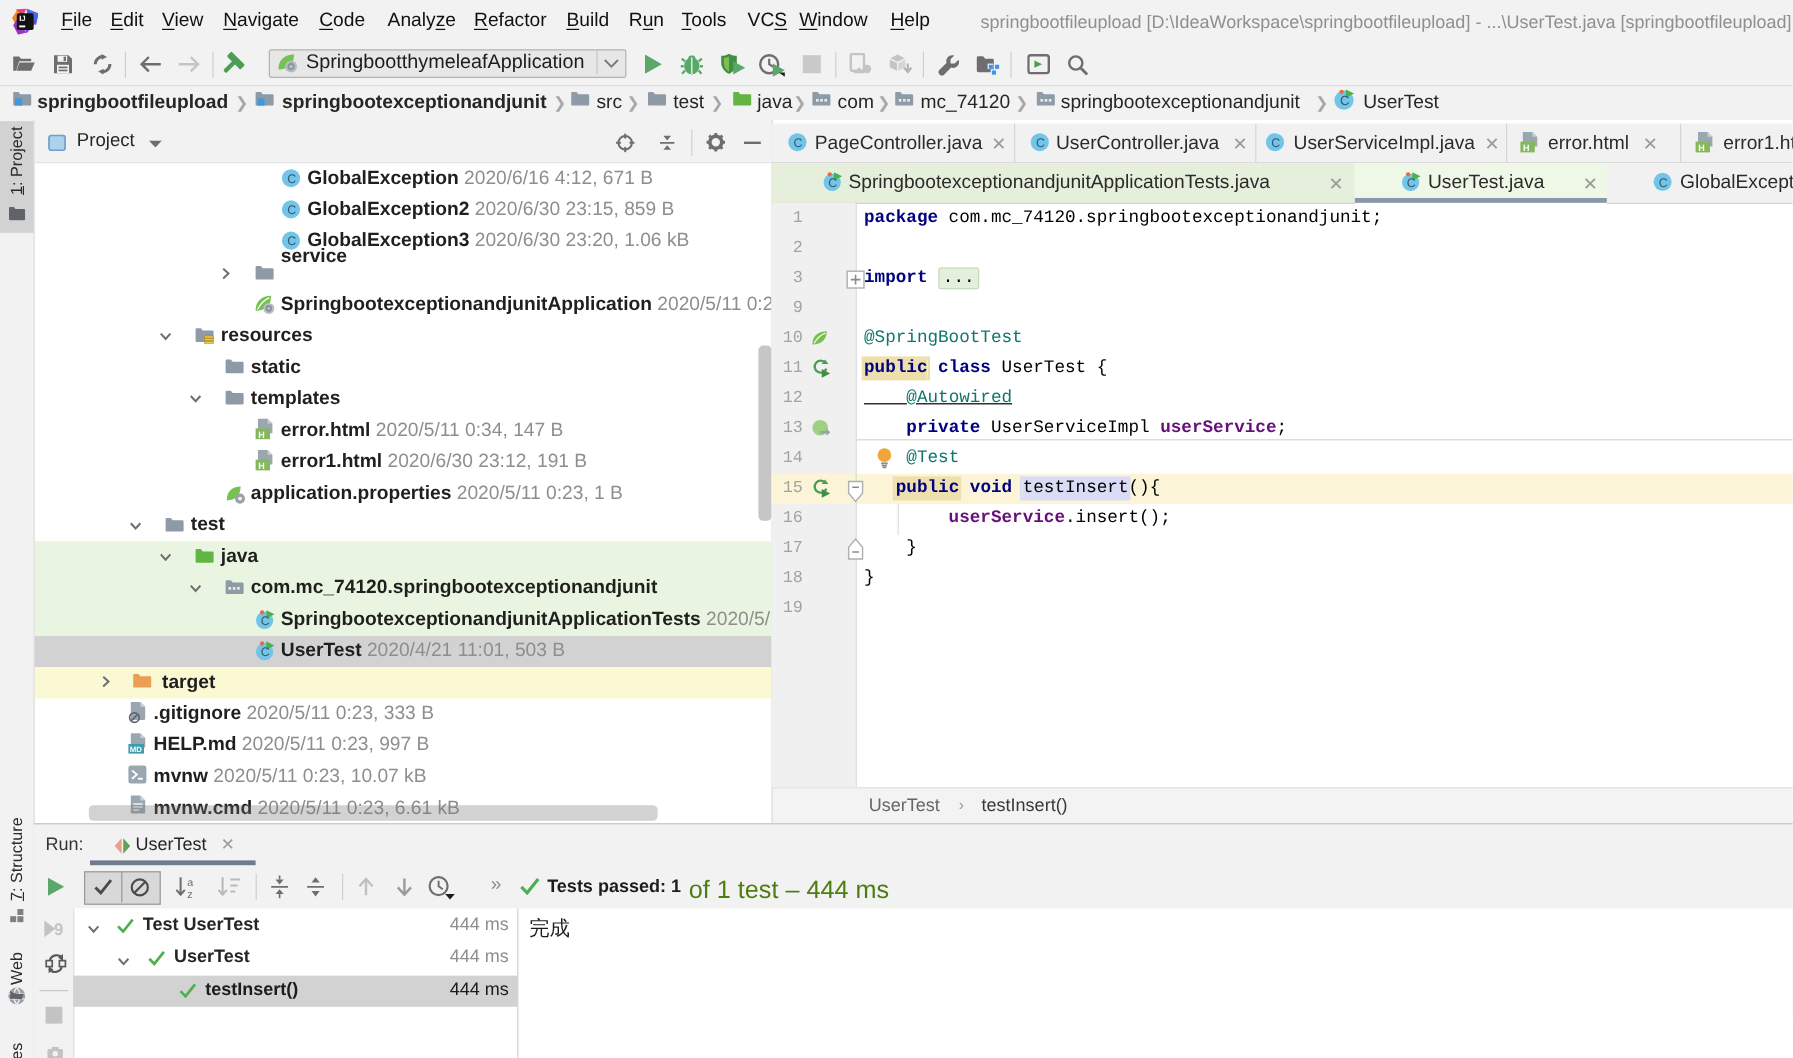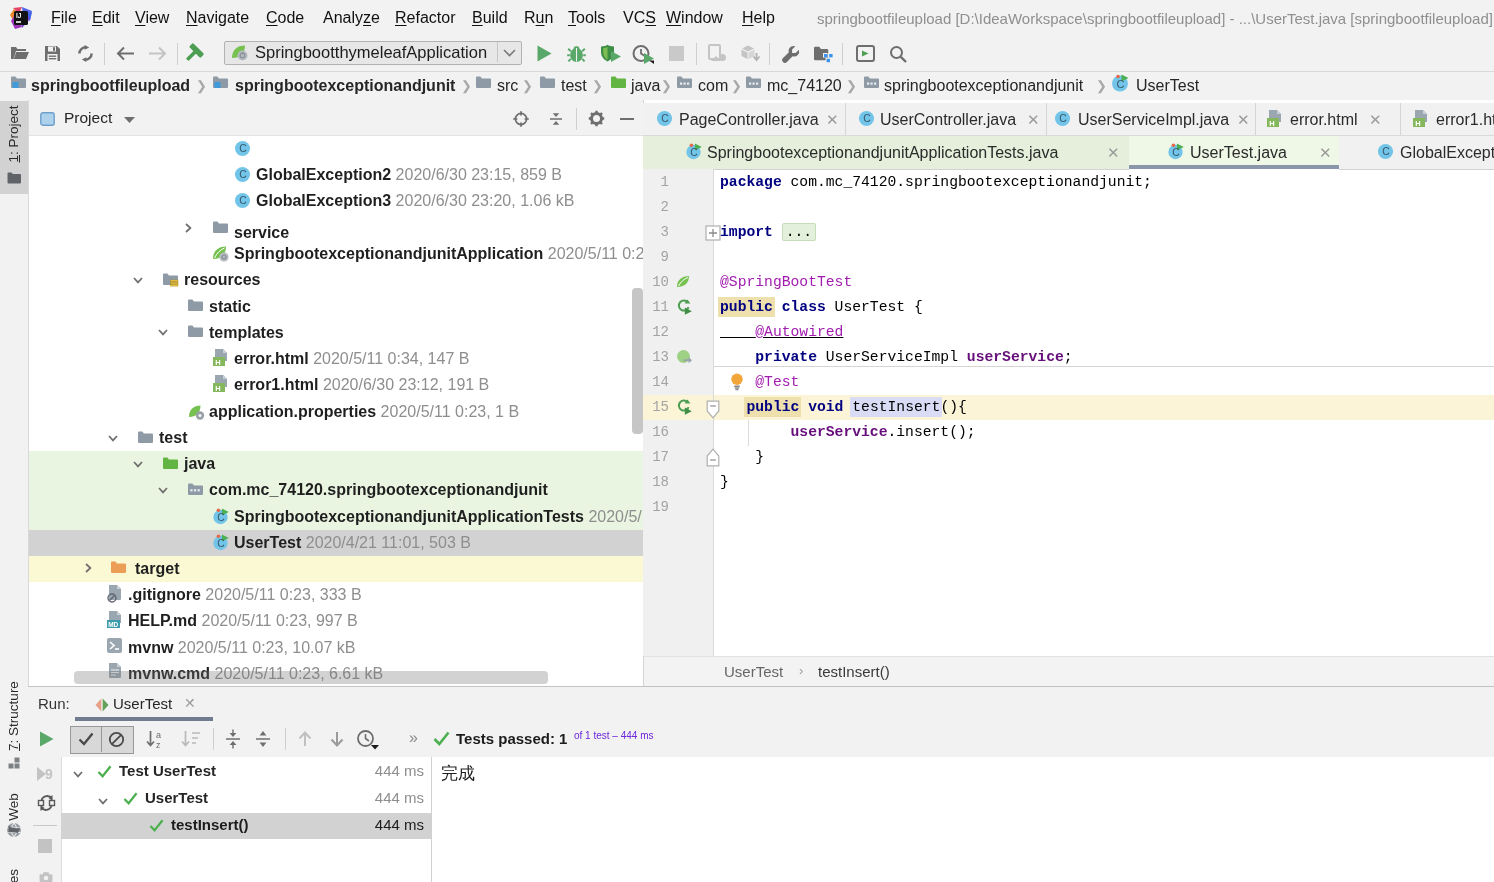--- a/index.html
+++ b/index.html
@@ -10,21 +10,21 @@
   .menu u{text-decoration:underline;text-underline-offset:2px;}
   .sep{position:absolute;width:1px;background:#cfcfcf;}
   .crumb{font-size:16px;color:#262626;}
   .chev{color:#a8a8a8;font-size:13px;}
   .treerow{position:absolute;height:26px;line-height:26px;font-size:16px;color:#1f1f1f;font-weight:bold;white-space:nowrap;}
   .date{color:#8e8e8e;font-weight:normal;}
   .x{color:#9a9a9a;}
   .codeline{position:absolute;height:25px;line-height:25px;font-family:"Liberation Mono",monospace;font-size:14.7px;color:#000;white-space:pre;}
   .num{position:absolute;height:25px;line-height:25px;font-family:"Liberation Mono",monospace;font-size:14px;color:#a3a3a3;width:26px;text-align:right;}
   .kw{color:#000080;font-weight:bold;}
-  .ann{color:#a21caf;}
+  .ann{color:#0f766e;}
   .fld{color:#660e7a;font-weight:bold;}
 </style>
 </head>
 <body>
 
 <div class="ab" id="titlebar" style="left:0;top:0;width:1494px;height:36px;background:#f2f2f2;"></div>
 
 <svg class="ab" style="left:10px;top:7px" width="22" height="22" viewBox="0 0 22 22">
   <polygon points="3,1 12,0 9,7" fill="#e4446b"></polygon>
   <polygon points="12,0 22,4 20,14 13,8" fill="#5567e8"></polygon>
@@ -362,35 +362,36 @@
 </symbol>
 <symbol id="i-chevr" viewBox="0 0 12 12">
   <path d="M4 2 L8.4 6 L4 10" stroke="#6e6e6e" stroke-width="1.7" fill="none"></path>
 </symbol>
 </defs>
 </svg>
 <div class="ab" id="ptree" style="left:29px;top:136px;width:614px;height:550px;overflow:hidden;">
   <svg class="ab" style="left:205px;top:4px" width="17" height="17">
       <use href="#i-cls"></use>
     </svg>
+  <div class="treerow" style="left:227px;top:0">GlobalException <span class="date">2020/6/16 4:12, 671 B</span></div>
   <svg class="ab" style="left:205px;top:30px" width="17" height="17">
       <use href="#i-cls"></use>
     </svg>
   <div class="treerow" style="left:227px;top:26px">GlobalException2 <span class="date">2020/6/30 23:15, 859 B</span></div>
   <svg class="ab" style="left:205px;top:56px" width="17" height="17">
       <use href="#i-cls"></use>
     </svg>
   <div class="treerow" style="left:227px;top:52px">GlobalException3 <span class="date">2020/6/30 23:20, 1.06 kB</span></div>
   <svg class="ab" style="left:153px;top:86px" width="12" height="12">
       <use href="#i-chevr"></use>
     </svg>
   <svg class="ab" style="left:183px;top:84px" width="17" height="15">
       <use href="#i-foldg"></use>
     </svg>
-  <div class="treerow" style="left:205px;top:84px">service</div>
+  <div class="treerow" style="left:205px;top:65px">service</div>
   <svg class="ab" style="left:183px;top:109px" width="18" height="17">
       <use href="#i-leaf"></use>
     </svg>
   <div class="treerow" style="left:205px;top:105px">SpringbootexceptionandjunitApplication <span class="date">2020/5/11 0:23, :</span></div>
   <svg class="ab" style="left:103px;top:138px" width="12" height="12">
       <use href="#i-chevd"></use>
     </svg>
   <svg class="ab" style="left:133px;top:136px" width="17" height="16">
       <use href="#i-foldres"></use>
     </svg>
@@ -653,21 +654,21 @@
 <svg class="ab" style="left:356px;top:729px" width="24" height="21" viewBox="0 0 24 21">
   <circle cx="9.5" cy="9.5" r="7.5" fill="none" stroke="#6e6e6e" stroke-width="1.8"></circle>
   <path d="M9.5 5 V9.5 L13 12" stroke="#6e6e6e" stroke-width="1.6" fill="none"></path>
   <polygon points="15,16 23,16 19,20.5" fill="#1c1c1c"></polygon>
 </svg>
 <div class="ab" style="left:409px;top:729px;font-size:16px;color:#8a8a8a;">»</div>
 <svg class="ab" style="left:433px;top:731px" width="17" height="15" viewBox="0 0 17 15">
   <path d="M1.5 8 L6.3 13 L15.5 1.5" stroke="#4db050" stroke-width="2.6" fill="none"></path>
 </svg>
 <div class="ab" style="left:456px;top:730px;font-size:15px;color:#1c1c1c;font-weight:bold;">Tests passed: 1</div>
-<div class="ab" style="left:574px;top:730px;font-size:10px;color:#6d28d9;">of 1 test – 444 ms</div>
+<div class="ab" style="left:574px;top:730px;font-size:21px;color:#4d7c0f;">of 1 test – 444 ms</div>
 
 <div class="ab" style="left:61px;top:757px;width:1433px;height:125px;background:#ffffff;"></div>
 <div class="ab" style="left:61px;top:757px;width:1px;height:125px;background:#dcdcdc;"></div>
 <div class="ab" style="left:431px;top:757px;width:1px;height:125px;background:#d0d0d0;"></div>
 
 <svg class="ab" style="left:36px;top:766px" width="20" height="16" viewBox="0 0 20 16">
   <polygon points="1,1 10,8 1,15" fill="#c3c3c3"></polygon>
   <text x="9" y="13" fill="#c3c3c3" font-size="14" font-weight="bold" font-family="Liberation Sans">9</text>
 </svg>
 <svg class="ab" style="left:37px;top:794px" width="19" height="18" viewBox="0 0 19 18">

